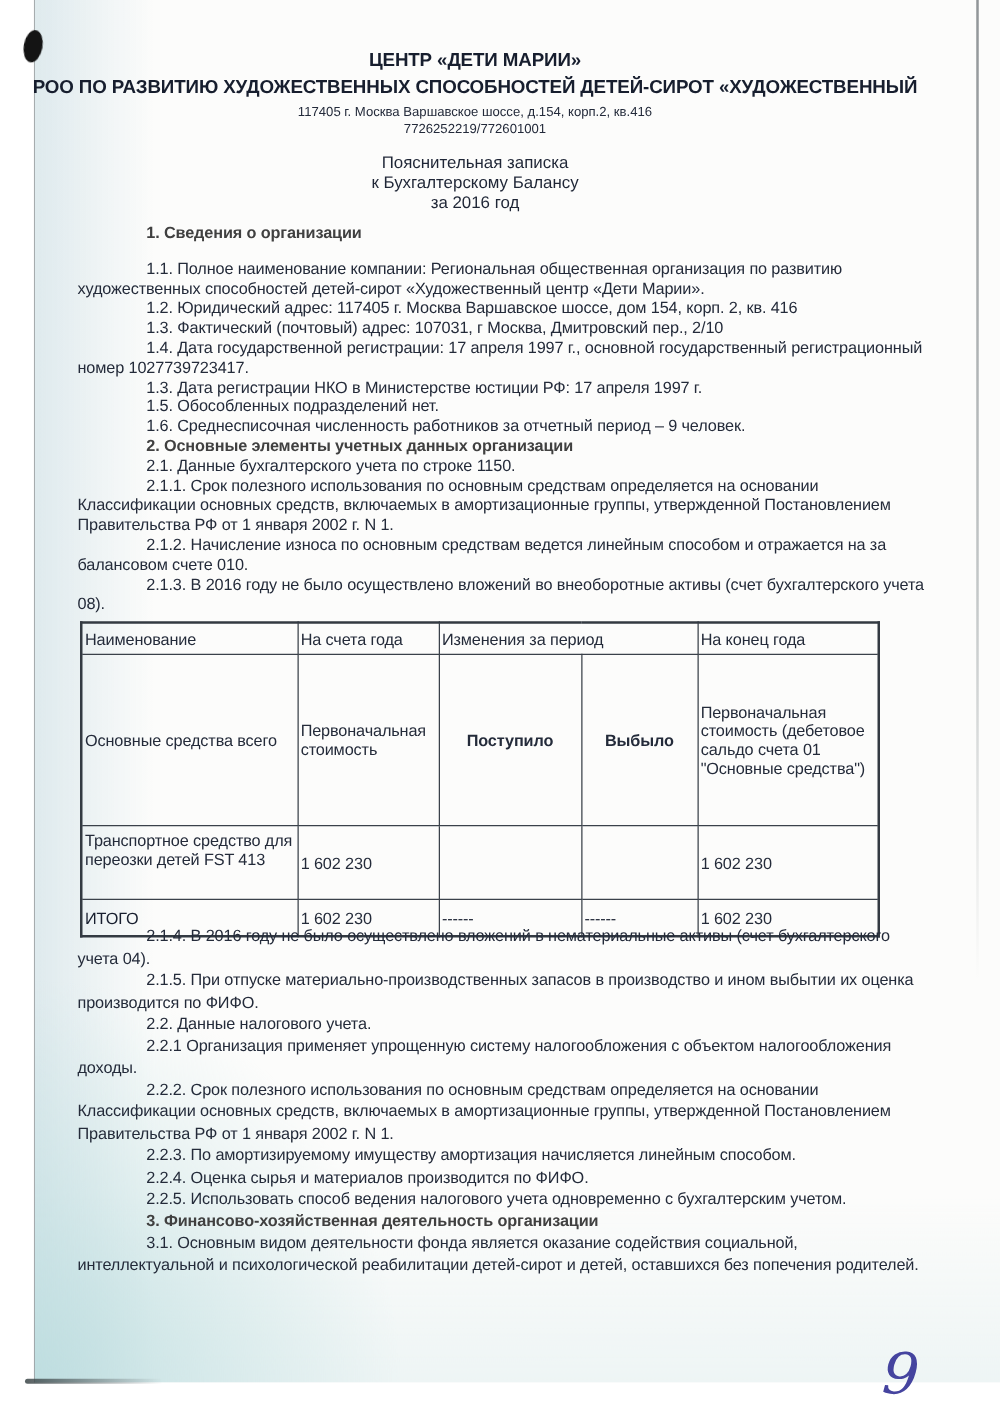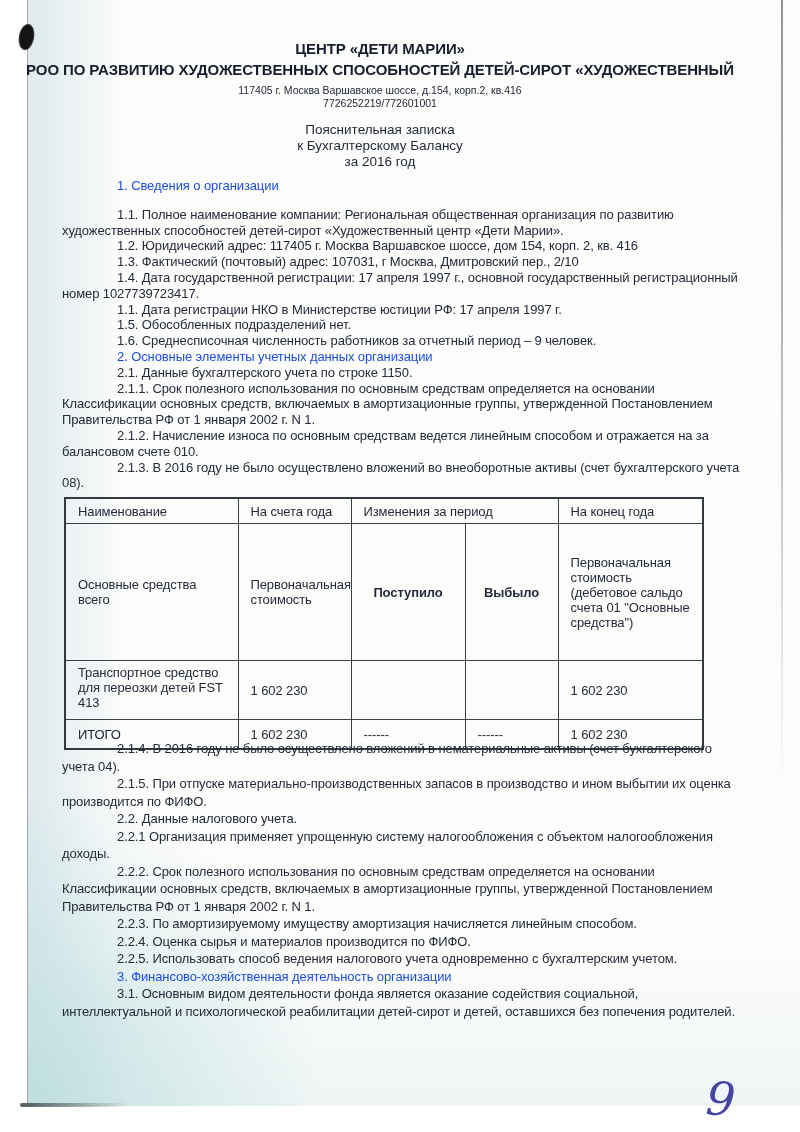--- a/index.html
+++ b/index.html
@@ -39,30 +39,30 @@
   .org-addr{font-size:10.5px;line-height:13px;margin-top:4px;color:#232a3a;}
   .org-ids{font-size:10.5px;line-height:13px;color:#232a3a;}
   
   .doc-title{position:absolute;left:60px;top:122px;width:640px;text-align:center;
     font-size:13.5px;line-height:16px;color:#1f2636;}
   
   .tblock{position:absolute;left:62px;width:678px;font-size:13px;letter-spacing:-0.1px;color:#242b3a;}
   .pre{top:178px;line-height:15.8px;}
   .post{top:740px;line-height:17.5px;}
   .tblock p{margin:0;text-indent:55px;}
-  .tblock p.hd{font-weight:normal;color:#1d4ed8;}
+  .tblock p.hd{font-weight:bold;color:#404040;}
   .tblock p.gap{margin-bottom:13px;}
   
   table.assets{
     position:absolute;left:64px;top:497px;width:638px;
     border-collapse:collapse;table-layout:fixed;
     font-size:13px;letter-spacing:-0.1px;color:#242b3a;
     border:2px solid #333a42;
   }
-  table.assets td{border:1px solid #3a414a;padding:2px 12px;vertical-align:middle;overflow:hidden;}
+  table.assets td{border:1px solid #3a414a;padding:2px 2px;vertical-align:middle;overflow:hidden;}
   .r-top td{height:20px;}
   .r-sub td{height:132px;}
   .r-data td{height:52px;}
   .r-total td{height:24px;}
   .r-data td.cell-name{vertical-align:top;padding-top:4px;}
   td.num{padding-left:12px;}
   td.ctr{text-align:center;font-weight:bold;}
   .r-total td.cell-name{font-weight:normal;color:#171e2e;}
   
   .pagenum{
@@ -95,21 +95,21 @@
     <div>к Бухгалтерскому Балансу</div>
     <div>за 2016 год</div>
   </div>
 
   <main class="tblock pre">
     <p class="hd gap">1. Сведения о организации</p>
     <p>1.1. Полное наименование компании: Региональная общественная организация по развитию художественных способностей детей-сирот «Художественный центр «Дети Марии».</p>
     <p>1.2. Юридический адрес: 117405 г. Москва Варшавское шоссе, дом 154, корп. 2, кв. 416</p>
     <p>1.3. Фактический (почтовый) адрес: 107031, г Москва, Дмитровский пер., 2/10</p>
     <p>1.4. Дата государственной регистрации: 17 апреля 1997 г., основной государственный регистрационный номер 1027739723417.</p>
-    <p>1.1. Дата регистрации НКО в Министерстве юстиции РФ: 17 апреля 1997 г.</p>
+    <p>1.3. Дата регистрации НКО в Министерстве юстиции РФ: 17 апреля 1997 г.</p>
     <p>1.5. Обособленных подразделений нет.</p>
     <p>1.6. Среднесписочная численность работников за отчетный период – 9 человек.</p>
     <p class="hd">2. Основные элементы учетных данных организации</p>
     <p>2.1. Данные бухгалтерского учета по строке 1150.</p>
     <p>2.1.1. Срок полезного использования по основным средствам определяется на основании Классификации основных средств, включаемых в амортизационные группы, утвержденной Постановлением Правительства РФ от 1 января 2002 г. N 1.</p>
     <p>2.1.2. Начисление износа по основным средствам ведется линейным способом и отражается на за балансовом счете 010.</p>
     <p>2.1.3. В 2016 году не было осуществлено вложений во внеоборотные активы (счет бухгалтерского учета 08).</p>
   </main>
 
   <table class="assets">

